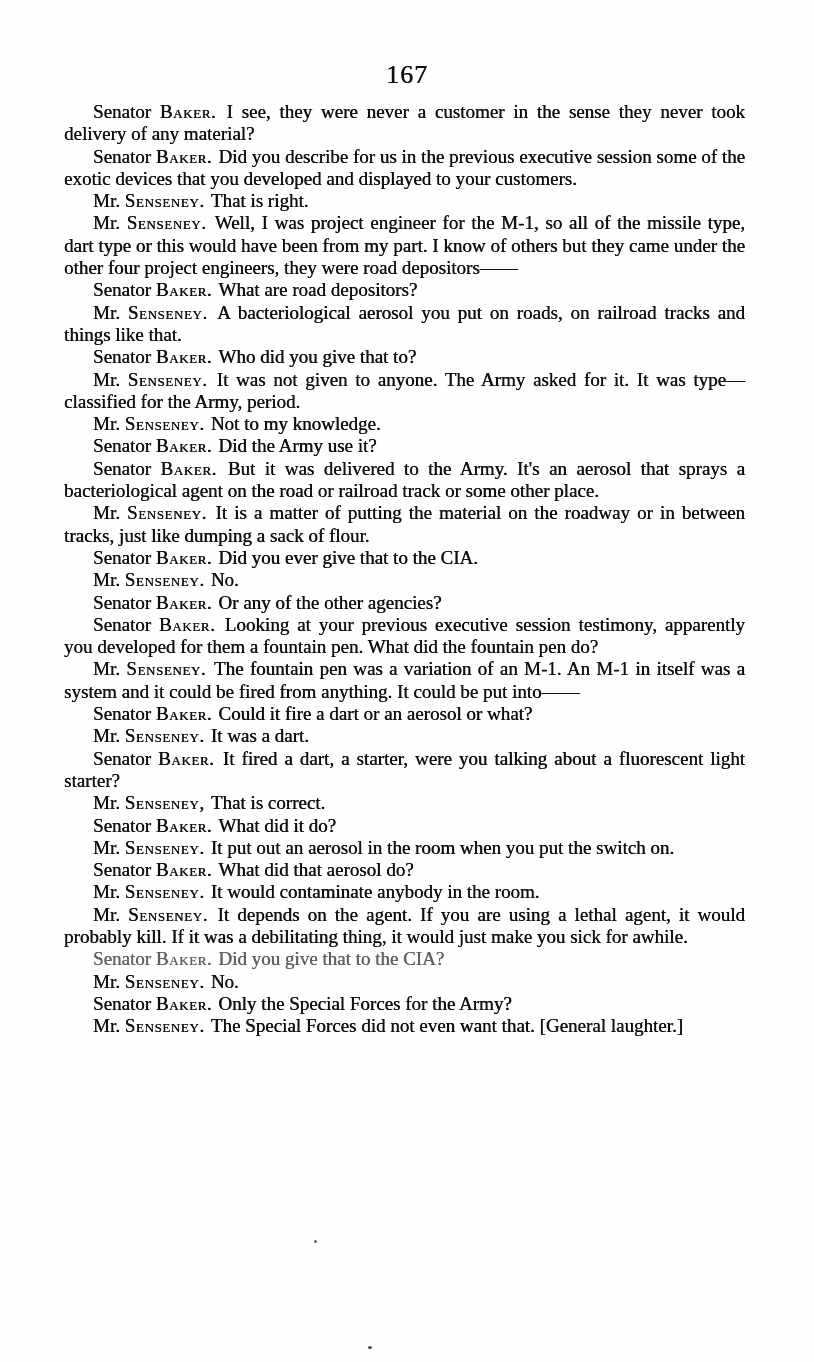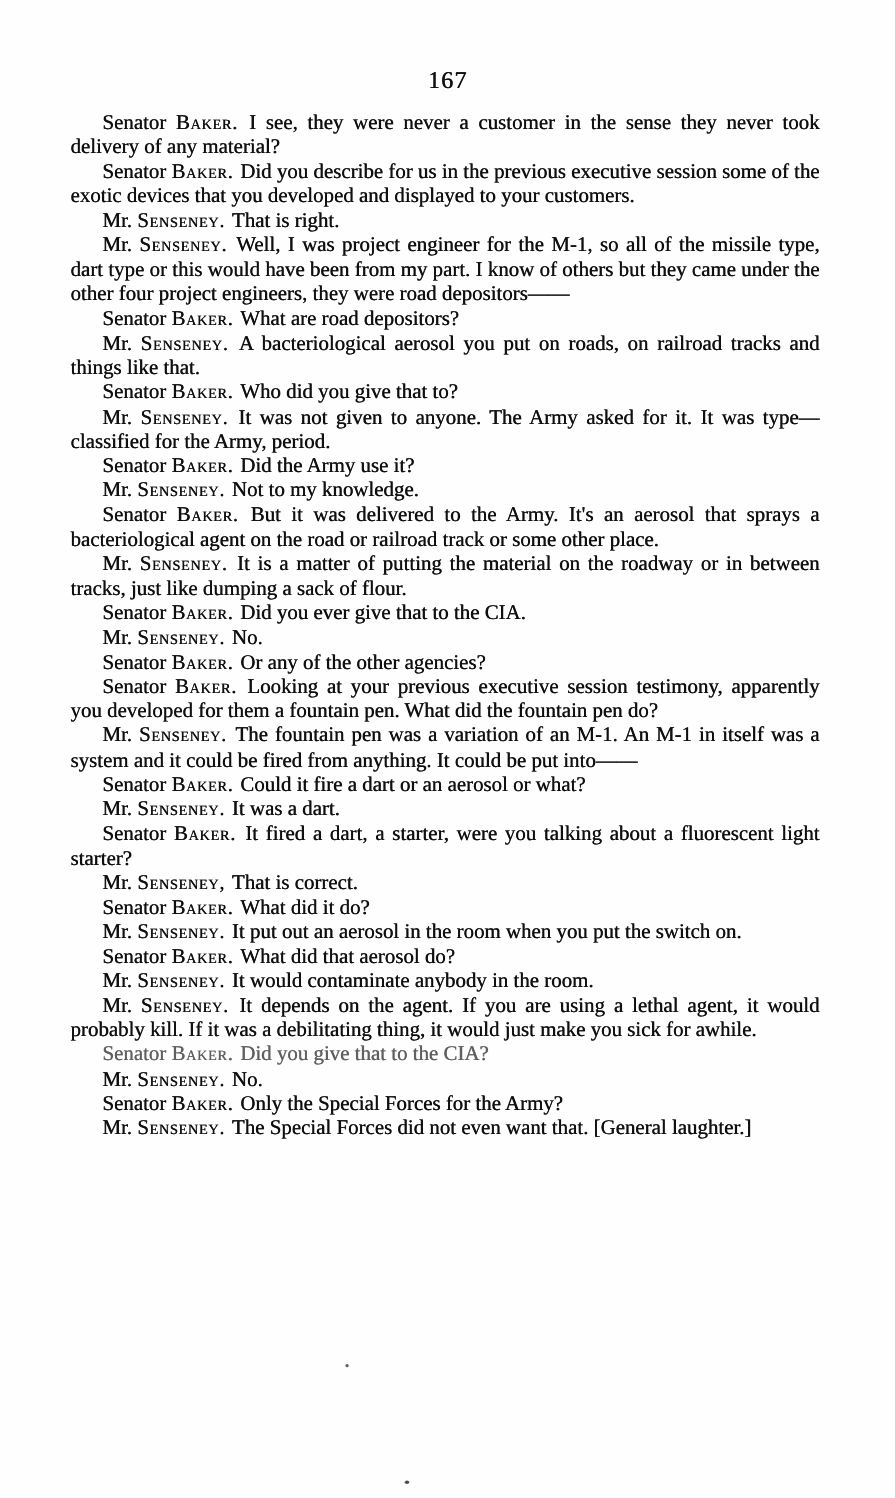--- a/index.html
+++ b/index.html
@@ -15,21 +15,21 @@
     background: #fefefe;
     color: #101010;
     font-family: "Liberation Serif", "DejaVu Serif", serif;
   }
   .page-number {
     position: absolute;
     top: 60px;
     left: 0;
     width: 100%;
     text-align: center;
-    font-size: 22px;
+    font-size: 26px;
     letter-spacing: 1px;
     text-shadow: 0.4px 0 0 currentColor;
   }
   .body-text {
     position: absolute;
     left: 64px;
     top: 101px;
     width: 681px;
     font-size: 19px;
     line-height: 22.3px;
@@ -67,22 +67,22 @@
 
   <div class="body-text">
       <p class="para"><span class="speaker"><span class="prefix">Senator </span><span class="speaker-name">Baker</span></span><span class="sep">. </span><span class="speech">I see, they were never a customer in the sense they never took delivery of any material?</span></p>
       <p class="para"><span class="speaker"><span class="prefix">Senator </span><span class="speaker-name">Baker</span></span><span class="sep">. </span><span class="speech">Did you describe for us in the previous executive session some of the exotic devices that you developed and displayed to your customers.</span></p>
       <p class="para"><span class="speaker"><span class="prefix">Mr. </span><span class="speaker-name">Senseney</span></span><span class="sep">. </span><span class="speech">That is right.</span></p>
       <p class="para"><span class="speaker"><span class="prefix">Mr. </span><span class="speaker-name">Senseney</span></span><span class="sep">. </span><span class="speech">Well, I was project engineer for the M-1, so all of the missile type, dart type or this would have been from my part. I know of others but they came under the other four project engineers, they were road depositors——</span></p>
       <p class="para"><span class="speaker"><span class="prefix">Senator </span><span class="speaker-name">Baker</span></span><span class="sep">. </span><span class="speech">What are road depositors?</span></p>
       <p class="para"><span class="speaker"><span class="prefix">Mr. </span><span class="speaker-name">Senseney</span></span><span class="sep">. </span><span class="speech">A bacteriological aerosol you put on roads, on railroad tracks and things like that.</span></p>
       <p class="para"><span class="speaker"><span class="prefix">Senator </span><span class="speaker-name">Baker</span></span><span class="sep">. </span><span class="speech">Who did you give that to?</span></p>
       <p class="para"><span class="speaker"><span class="prefix">Mr. </span><span class="speaker-name">Senseney</span></span><span class="sep">. </span><span class="speech">It was not given to anyone. The Army asked for it. It was type—classified for the Army, period.</span></p>
+      <p class="para"><span class="speaker"><span class="prefix">Mr. </span><span class="speaker-name">Senseney</span></span><span class="sep">. </span><span class="speech">Not to my knowledge.</span></p>
       <p class="para"><span class="speaker"><span class="prefix">Senator </span><span class="speaker-name">Baker</span></span><span class="sep">. </span><span class="speech">Did the Army use it?</span></p>
-      <p class="para"><span class="speaker"><span class="prefix">Mr. </span><span class="speaker-name">Senseney</span></span><span class="sep">. </span><span class="speech">Not to my knowledge.</span></p>
       <p class="para"><span class="speaker"><span class="prefix">Senator </span><span class="speaker-name">Baker</span></span><span class="sep">. </span><span class="speech">But it was delivered to the Army. It's an aerosol that sprays a bacteriological agent on the road or railroad track or some other place.</span></p>
       <p class="para"><span class="speaker"><span class="prefix">Mr. </span><span class="speaker-name">Senseney</span></span><span class="sep">. </span><span class="speech">It is a matter of putting the material on the roadway or in between tracks, just like dumping a sack of flour.</span></p>
       <p class="para"><span class="speaker"><span class="prefix">Senator </span><span class="speaker-name">Baker</span></span><span class="sep">. </span><span class="speech">Did you ever give that to the CIA.</span></p>
       <p class="para"><span class="speaker"><span class="prefix">Mr. </span><span class="speaker-name">Senseney</span></span><span class="sep">. </span><span class="speech">No.</span></p>
       <p class="para"><span class="speaker"><span class="prefix">Senator </span><span class="speaker-name">Baker</span></span><span class="sep">. </span><span class="speech">Or any of the other agencies?</span></p>
       <p class="para"><span class="speaker"><span class="prefix">Senator </span><span class="speaker-name">Baker</span></span><span class="sep">. </span><span class="speech">Looking at your previous executive session testimony, apparently you developed for them a fountain pen. What did the fountain pen do?</span></p>
       <p class="para"><span class="speaker"><span class="prefix">Mr. </span><span class="speaker-name">Senseney</span></span><span class="sep">. </span><span class="speech">The fountain pen was a variation of an M-1. An M-1 in itself was a system and it could be fired from anything. It could be put into——</span></p>
       <p class="para"><span class="speaker"><span class="prefix">Senator </span><span class="speaker-name">Baker</span></span><span class="sep">. </span><span class="speech">Could it fire a dart or an aerosol or what?</span></p>
       <p class="para"><span class="speaker"><span class="prefix">Mr. </span><span class="speaker-name">Senseney</span></span><span class="sep">. </span><span class="speech">It was a dart.</span></p>
       <p class="para"><span class="speaker"><span class="prefix">Senator </span><span class="speaker-name">Baker</span></span><span class="sep">. </span><span class="speech">It fired a dart, a starter, were you talking about a fluorescent light starter?</span></p>

